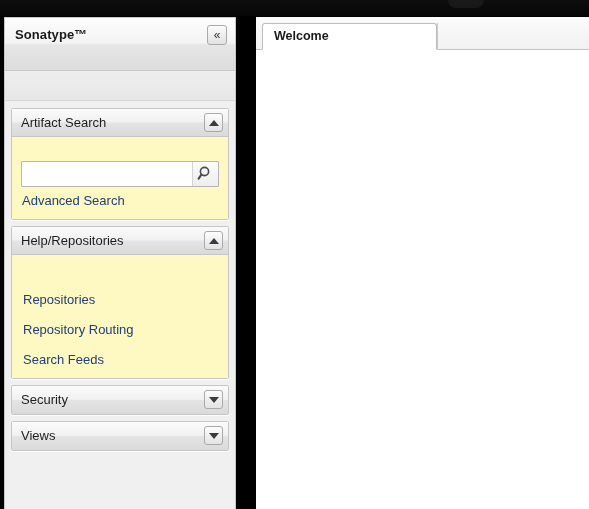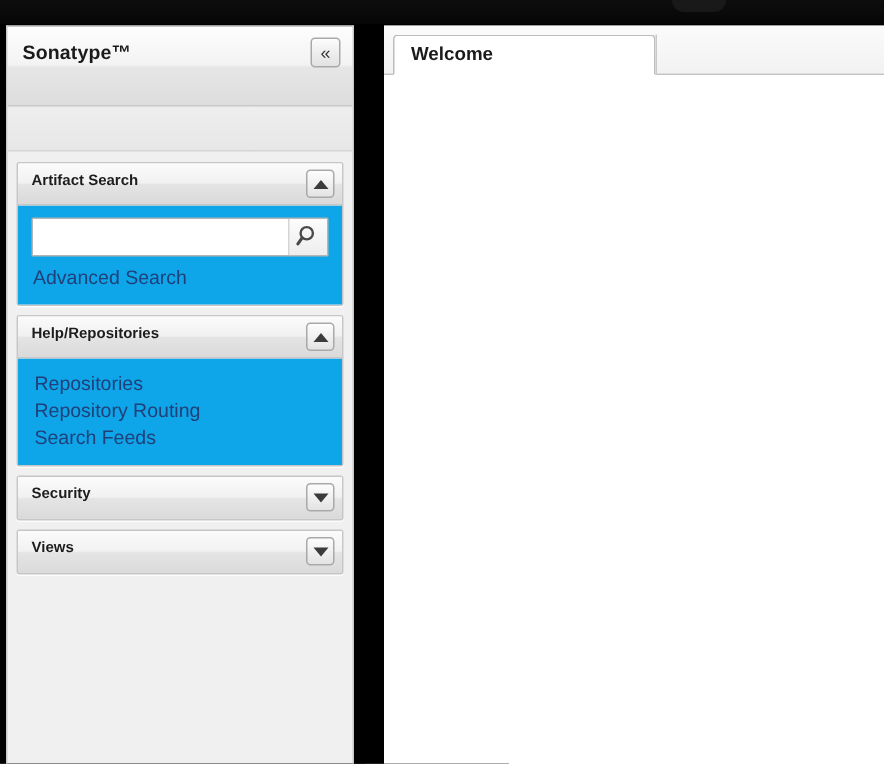--- a/index.html
+++ b/index.html
@@ -119,22 +119,22 @@
     box-sizing: border-box;
     cursor: pointer;
   }
   .panel.collapsed .panel-header {
     border-bottom: none;
   }
   .panel-title {
     position: absolute;
     left: 9px;
     top: 6px;
-    font-size: 10px;
-    font-weight: bold;
+    font-size: 13px;
+    font-weight: normal;
     color: #1d1d1d;
   }
   .panel-toggle {
     position: absolute;
     right: 5px;
     top: 4px;
     width: 19px;
     height: 19px;
     border: 1px solid #a9a9a9;
     border-radius: 3px;
@@ -147,22 +147,22 @@
     left: 4px;
     top: 6px;
     width: 0; height: 0;
     border-left: 5px solid transparent;
     border-right: 5px solid transparent;
   }
   .panel-toggle.up .tri  { border-bottom: 6px solid #3b3b3b; }
   .panel-toggle.down .tri{ border-top: 6px solid #3b3b3b; }
 
   .panel-body {
-    background: #0ea5e9;
-    padding: 8px 9px 9px 9px;
+    background: #fef9c3;
+    padding: 24px 9px 9px 9px;
   }
 
   
   #search-row {
     position: relative;
     height: 26px;
     border: 1px solid #b5b5b5;
     background: #fff;
     box-sizing: border-box;
     border-radius: 1px;
@@ -192,20 +192,21 @@
   }
   #search-button svg { display: block; margin: 3px auto 0 auto; }
 
   .side-link {
     display: block;
     color: #20407a;
     text-decoration: none;
     font-size: 13px;
     line-height: 18px;
     cursor: pointer;
+    margin-top: 12px;
   }
   #advanced-search-link {
     margin-top: 5px;
     margin-left: 1px;
   }
   #views-links { padding-left: 2px; }
 
   
   #vertical-divider {
     position: absolute;

